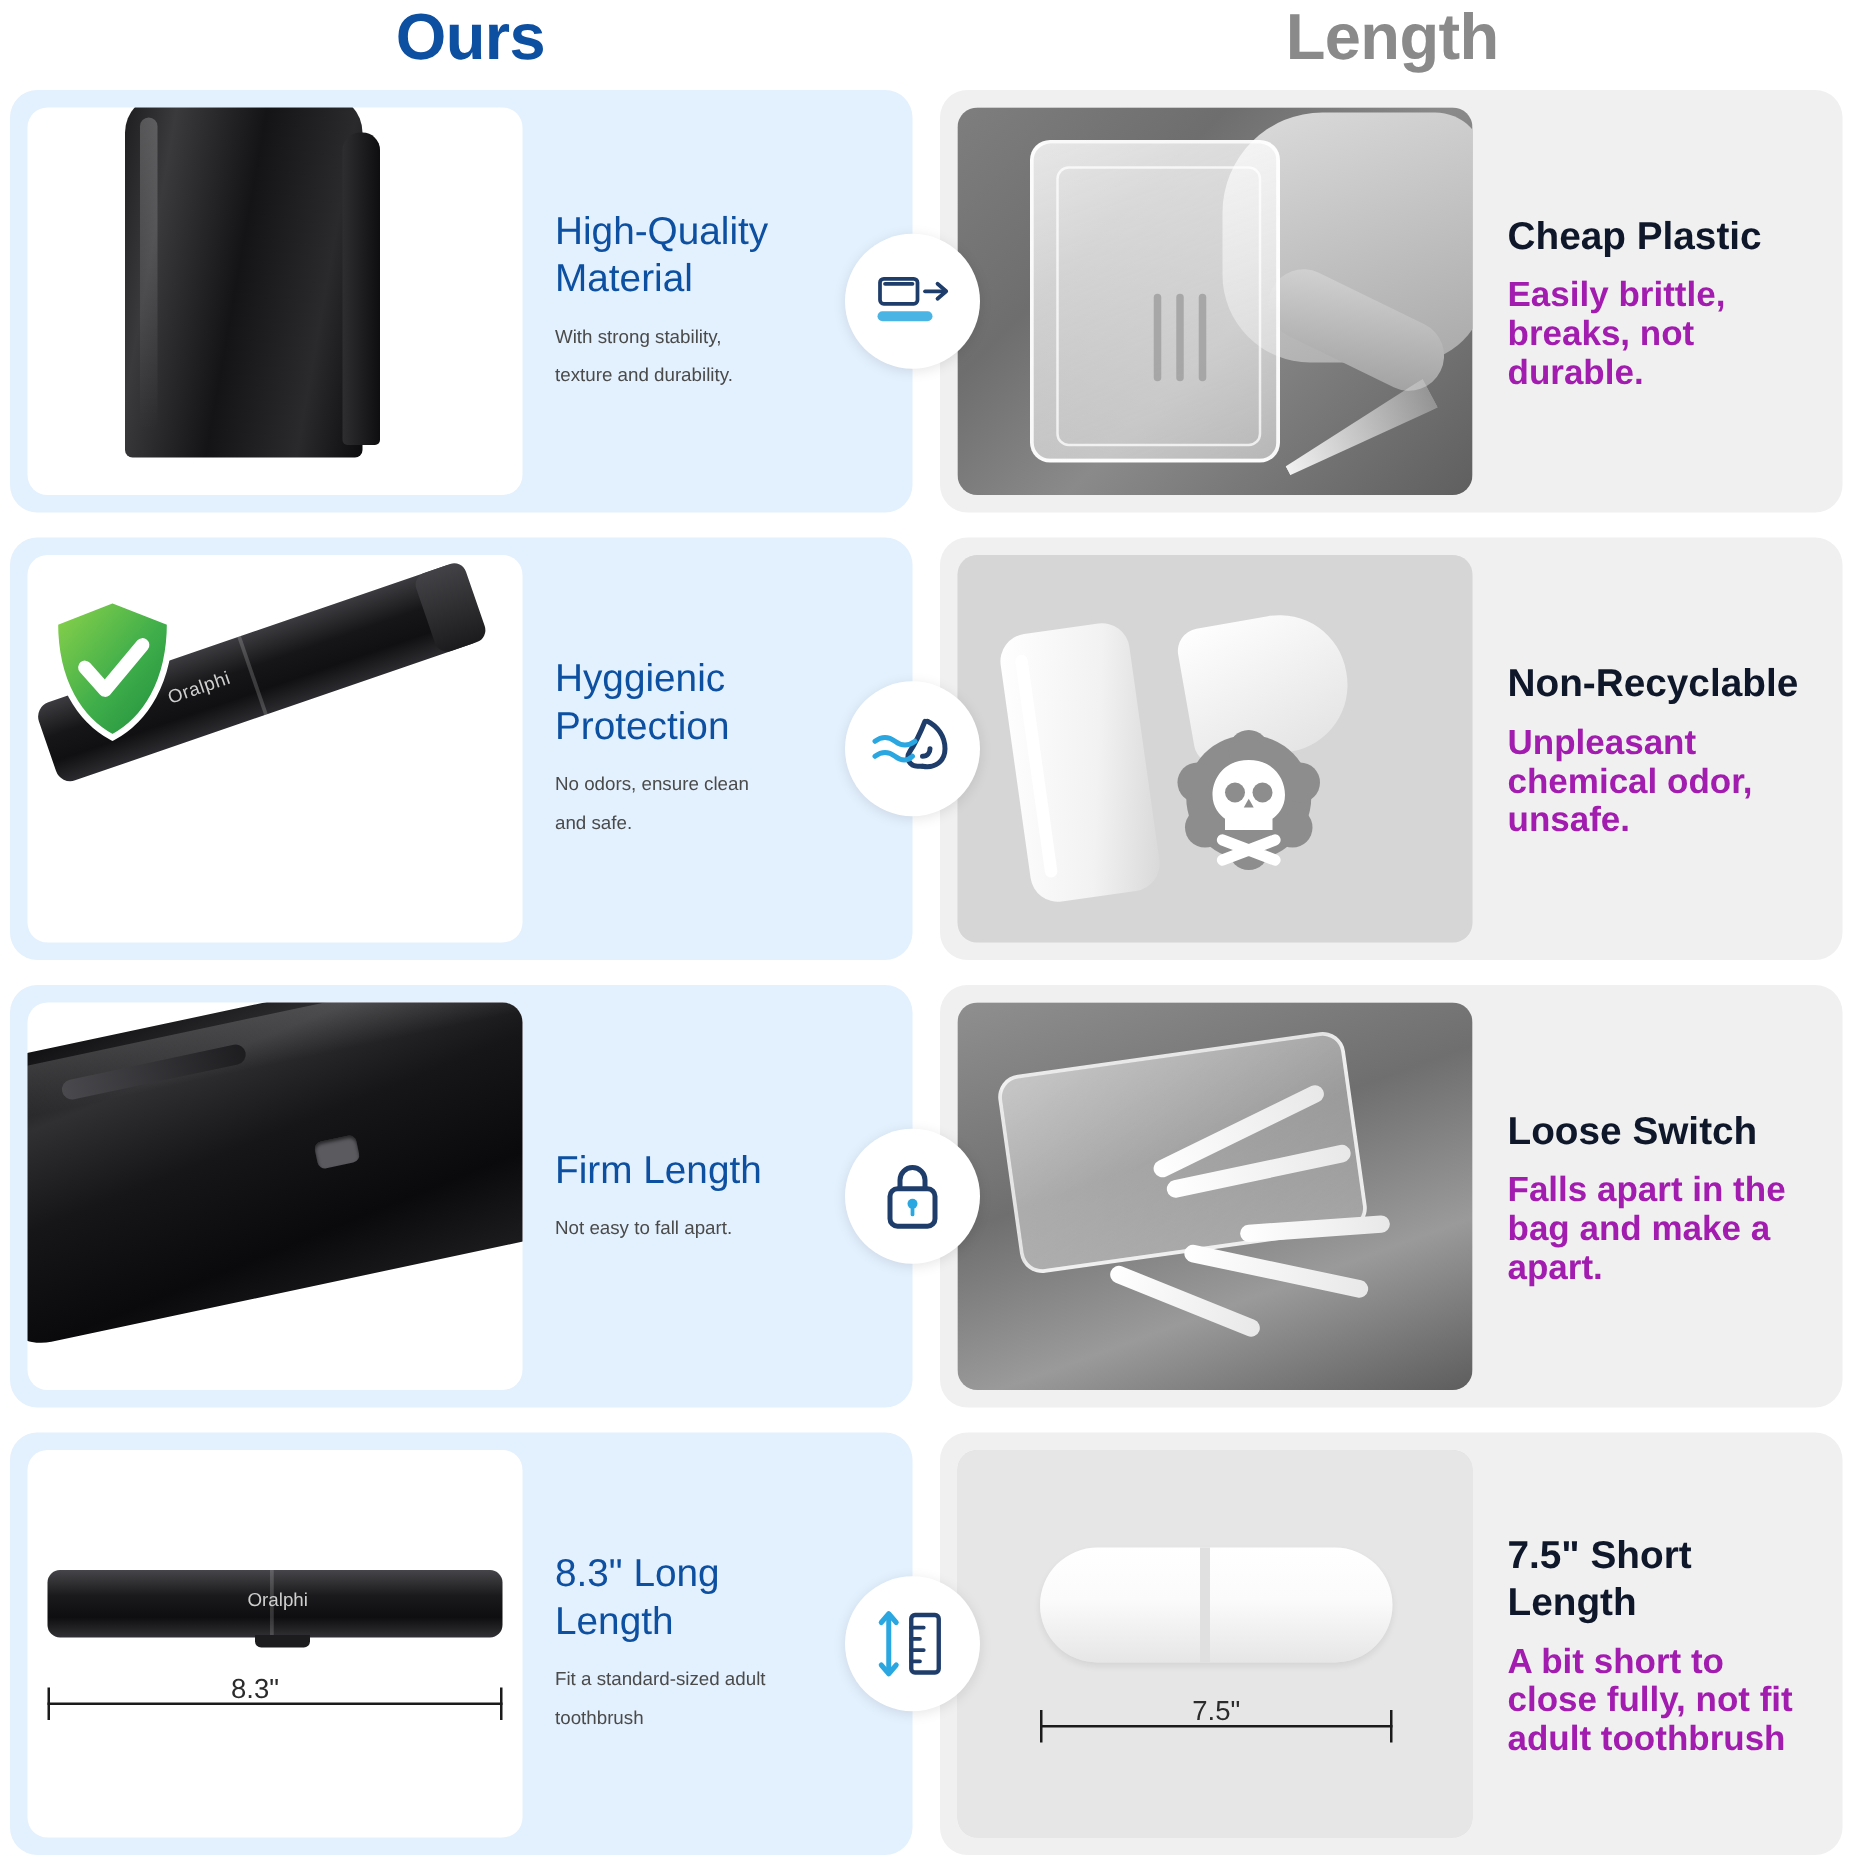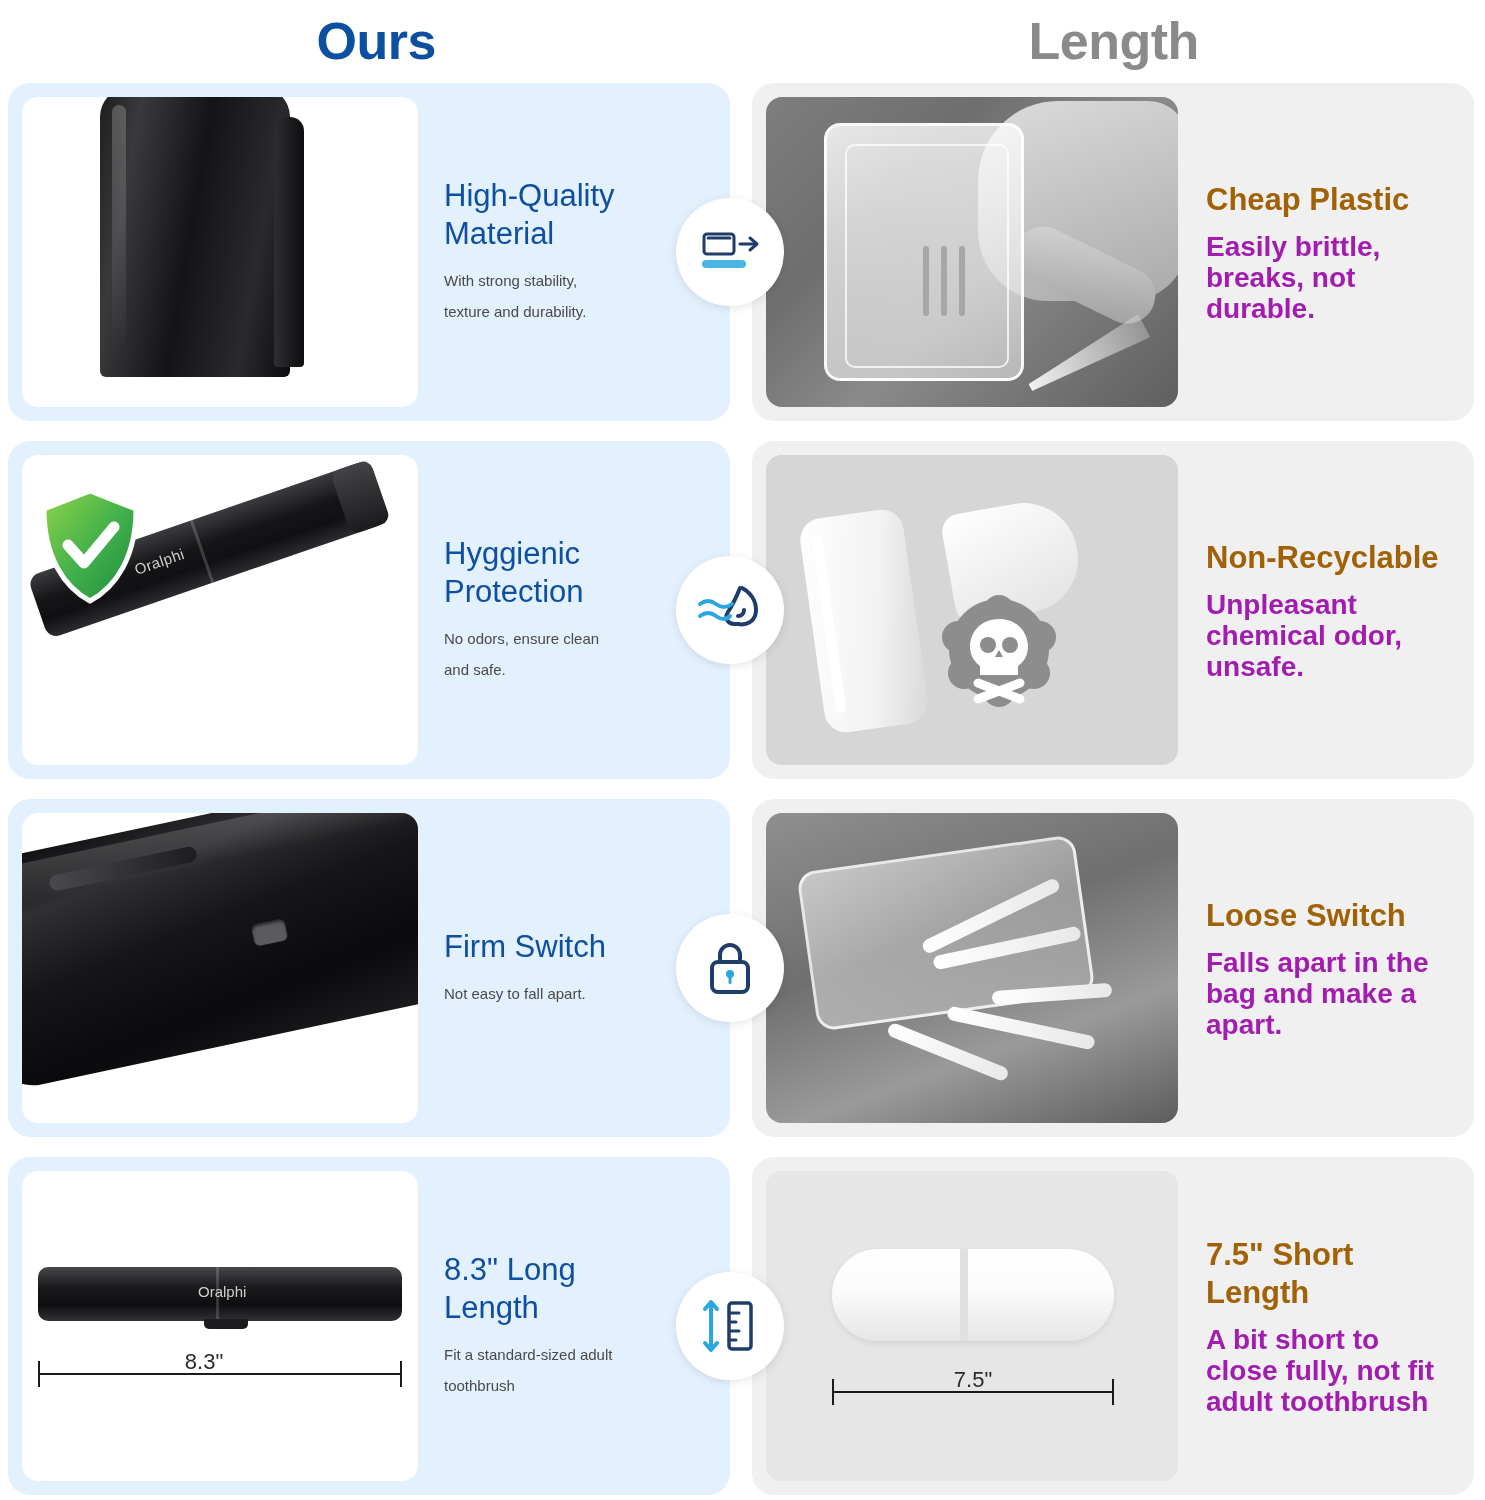--- a/index.html
+++ b/index.html
@@ -7,21 +7,20 @@
     margin: 0; padding: 0;
     width: 1485px; height: 1500px;
     background: #ffffff;
     font-family: "Liberation Sans", sans-serif;
     overflow: hidden;
   }
   .page {
     position: relative;
     width: 1485px; height: 1248px;
     background: #fff;
-    margin-top: 11px;
   }
 
   
   .headers {
     display: flex;
     width: 100%;
     padding: 0;
     height: 72px;
   }
   .hdr {
@@ -114,21 +113,21 @@
     position: relative;
     flex: none;
     background: #dcdcdc;
   }
   .others-text {
     flex: 1;
     padding-left: 28px;
     padding-right: 10px;
   }
   .others-title {
-    color: #a16207;
+    color: #0f172a;
     font-size: 31px;
     font-weight: bold;
     line-height: 38px;
     margin-bottom: 12px;
   }
   .others-desc {
     color: #a21caf;
     font-size: 28px;
     line-height: 31px;
     font-weight: bold;
@@ -467,21 +466,21 @@
     <div class="row">
       <div class="ours-card">
         <div class="ours-photo">
           <div class="case-angled">
             <div class="gloss"></div>
             <div class="lip"></div>
             <div class="switch"></div>
           </div>
         </div>
         <div class="ours-text">
-          <div class="ours-title">Firm Switch</div>
+          <div class="ours-title">Firm Length</div>
           <div class="ours-desc">Not easy to fall apart.</div>
         </div>
         <div class="badge">
           <svg width="52" height="60" viewBox="0 0 52 60">
             <rect x="8" y="24" width="36" height="30" rx="6" fill="none" stroke="#1f3d6b" stroke-width="4"></rect>
             <path d="M16 24 v-7 a10 10 0 0 1 20 0 v7" fill="none" stroke="#1f3d6b" stroke-width="4"></path>
             <circle cx="26" cy="36" r="4" fill="#2aa7e0"></circle>
             <rect x="24.5" y="38" width="3" height="8" rx="1.5" fill="#2aa7e0"></rect>
           </svg>
         </div>

